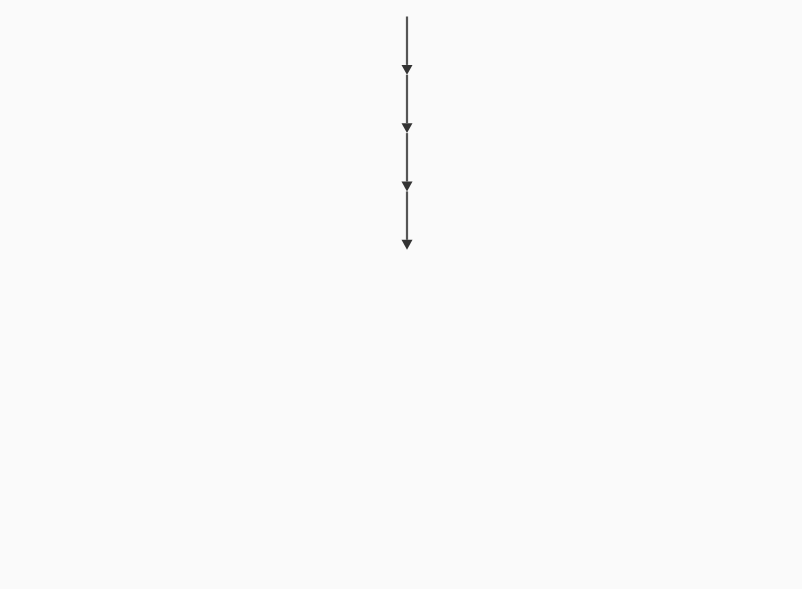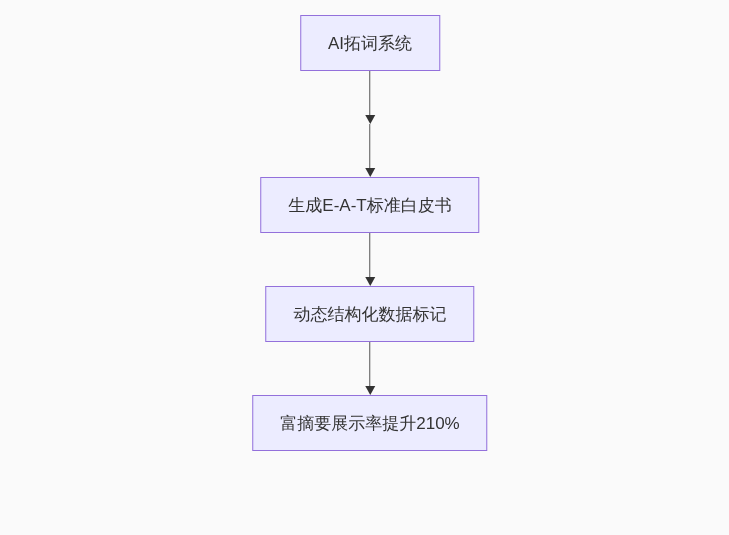--- a/index.html
+++ b/index.html
@@ -58,51 +58,39 @@
     border-right: 5px solid transparent;
     border-top: 9px solid var(--edge_arrow, #333333);
   }
 </style>
 </head>
 <body>
 
 <div class="canvas">
   <div class="flow-column">
 
-    <div class="node">
-      <span>AI拓词系统</span>
-    </div>
 
     <div class="connector">
       <div class="line"></div>
       <div class="arrowhead"></div>
     </div>
 
 
     <div class="connector">
       <div class="line"></div>
       <div class="arrowhead"></div>
     </div>
 
-    <div class="node">
-      <span>生成E-A-T标准白皮书</span>
-    </div>
 
     <div class="connector">
       <div class="line"></div>
       <div class="arrowhead"></div>
     </div>
 
-    <div class="node">
-      <span>动态结构化数据标记</span>
-    </div>
 
     <div class="connector">
       <div class="line"></div>
       <div class="arrowhead"></div>
     </div>
 
-    <div class="node">
-      <span>富摘要展示率提升210%</span>
-    </div>
 
   </div>
 </div>
 
 </body></html>

